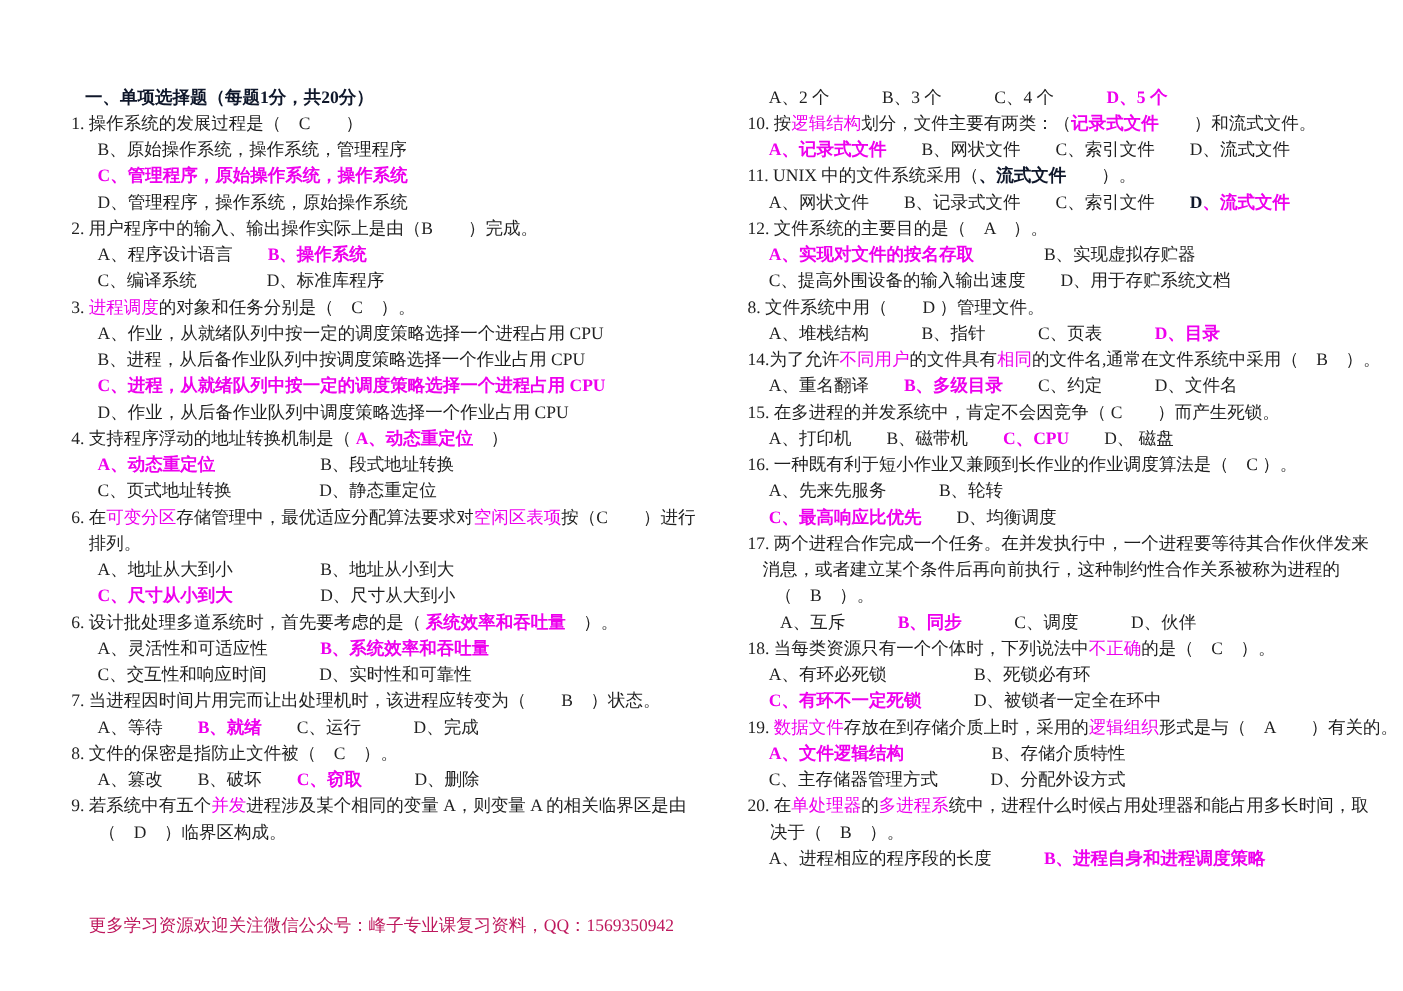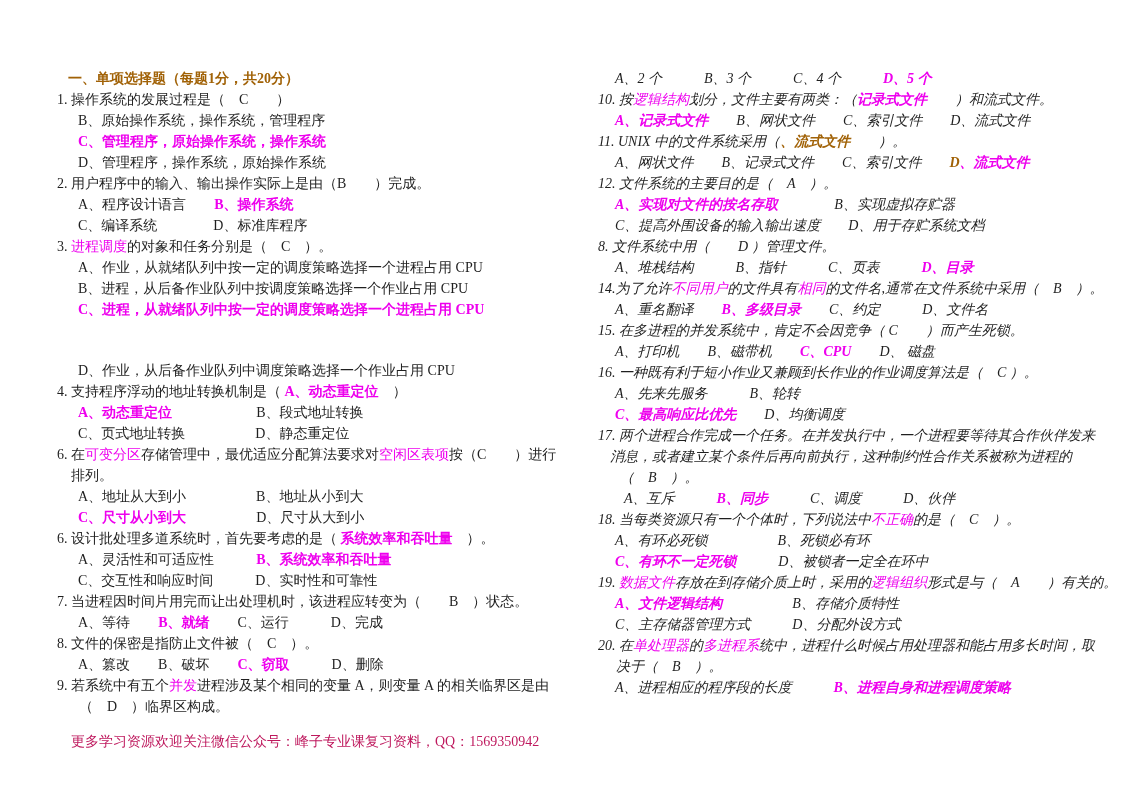--- a/index.html
+++ b/index.html
@@ -17,30 +17,30 @@
     background: #ffffff;
     font-family: "Liberation Serif", "DejaVu Serif", serif;
     font-size: 14px;
     color: #1f1f1f;
   }
   .col {
     position: absolute;
     top: 68px;
   }
   .col-left  { left: 57px;  width: 540px; }
-  .col-right { left: 598px; width: 524px; font-style: italic; }
+  .col-right { left: 598px; width: 524px; }
   .line {
     height: 21px;
     line-height: 21px;
     white-space: pre;
   }
   .s-n  { color: #1f1f1f; }
   .s-m  { color: #ee00ee; font-weight: bold; }
   .s-mr { color: #ee00ee; }
-  .s-b  { color: #a16207; font-weight: bold; }
+  .s-b  { color: #0f172a; font-weight: bold; }
   .footer {
     position: absolute;
     left: 57px;
     top: 710px;
     height: 21px;
     line-height: 21px;
     white-space: pre;
     color: #be185d;
   }
 </style>
@@ -54,21 +54,21 @@
       <div class="line" style="padding-left: 21px;"><span class="s-n">B、原始操作系统，操作系统，管理程序</span></div>
       <div class="line" style="padding-left: 21px;"><span class="s-m">C、管理程序，原始操作系统，操作系统</span></div>
       <div class="line" style="padding-left: 21px;"><span class="s-n">D、管理程序，操作系统，原始操作系统</span></div>
       <div class="line" style="padding-left: 0px;"><span class="s-n">2. 用户程序中的输入、输出操作实际上是由（B　　）完成。</span></div>
       <div class="line" style="padding-left: 21px;"><span class="s-n">A、程序设计语言　　</span><span class="s-m">B、操作系统</span></div>
       <div class="line" style="padding-left: 21px;"><span class="s-n">C、编译系统　　　　D、标准库程序</span></div>
       <div class="line" style="padding-left: 0px;"><span class="s-n">3. </span><span class="s-mr">进程调度</span><span class="s-n">的对象和任务分别是（　C　）。</span></div>
       <div class="line" style="padding-left: 21px;"><span class="s-n">A、作业，从就绪队列中按一定的调度策略选择一个进程占用 CPU</span></div>
       <div class="line" style="padding-left: 21px;"><span class="s-n">B、进程，从后备作业队列中按调度策略选择一个作业占用 CPU</span></div>
       <div class="line" style="padding-left: 21px;"><span class="s-m">C、进程，从就绪队列中按一定的调度策略选择一个进程占用 CPU</span></div>
-      <div class="line" style="padding-left: 21px; margin-top: 40px;"><span class="s-n">D、作业，从后备作业队列中调度策略选择一个作业占用 CPU</span></div>
+      <div class="line" style="padding-left: 21px;"><span class="s-n">D、作业，从后备作业队列中调度策略选择一个作业占用 CPU</span></div>
       <div class="line" style="padding-left: 0px;"><span class="s-n">4. 支持程序浮动的地址转换机制是（ </span><span class="s-m">A、动态重定位</span><span class="s-n">　）</span></div>
       <div class="line" style="padding-left: 21px;"><span class="s-m">A、动态重定位</span><span class="s-n">　　　　　　B、段式地址转换</span></div>
       <div class="line" style="padding-left: 21px;"><span class="s-n">C、页式地址转换　　　　　D、静态重定位</span></div>
       <div class="line" style="padding-left: 0px;"><span class="s-n">6. 在</span><span class="s-mr">可变分区</span><span class="s-n">存储管理中，最优适应分配算法要求对</span><span class="s-mr">空闲区表项</span><span class="s-n">按（C　　）进行</span></div>
       <div class="line" style="padding-left: 14px;"><span class="s-n">排列。</span></div>
       <div class="line" style="padding-left: 21px;"><span class="s-n">A、地址从大到小　　　　　B、地址从小到大</span></div>
       <div class="line" style="padding-left: 21px;"><span class="s-m">C、尺寸从小到大</span><span class="s-n">　　　　　D、尺寸从大到小</span></div>
       <div class="line" style="padding-left: 0px;"><span class="s-n">6. 设计批处理多道系统时，首先要考虑的是（ </span><span class="s-m">系统效率和吞吐量</span><span class="s-n">　）。</span></div>
       <div class="line" style="padding-left: 21px;"><span class="s-n">A、灵活性和可适应性　　　</span><span class="s-m">B、系统效率和吞吐量</span></div>
       <div class="line" style="padding-left: 21px;"><span class="s-n">C、交互性和响应时间　　　D、实时性和可靠性</span></div>

